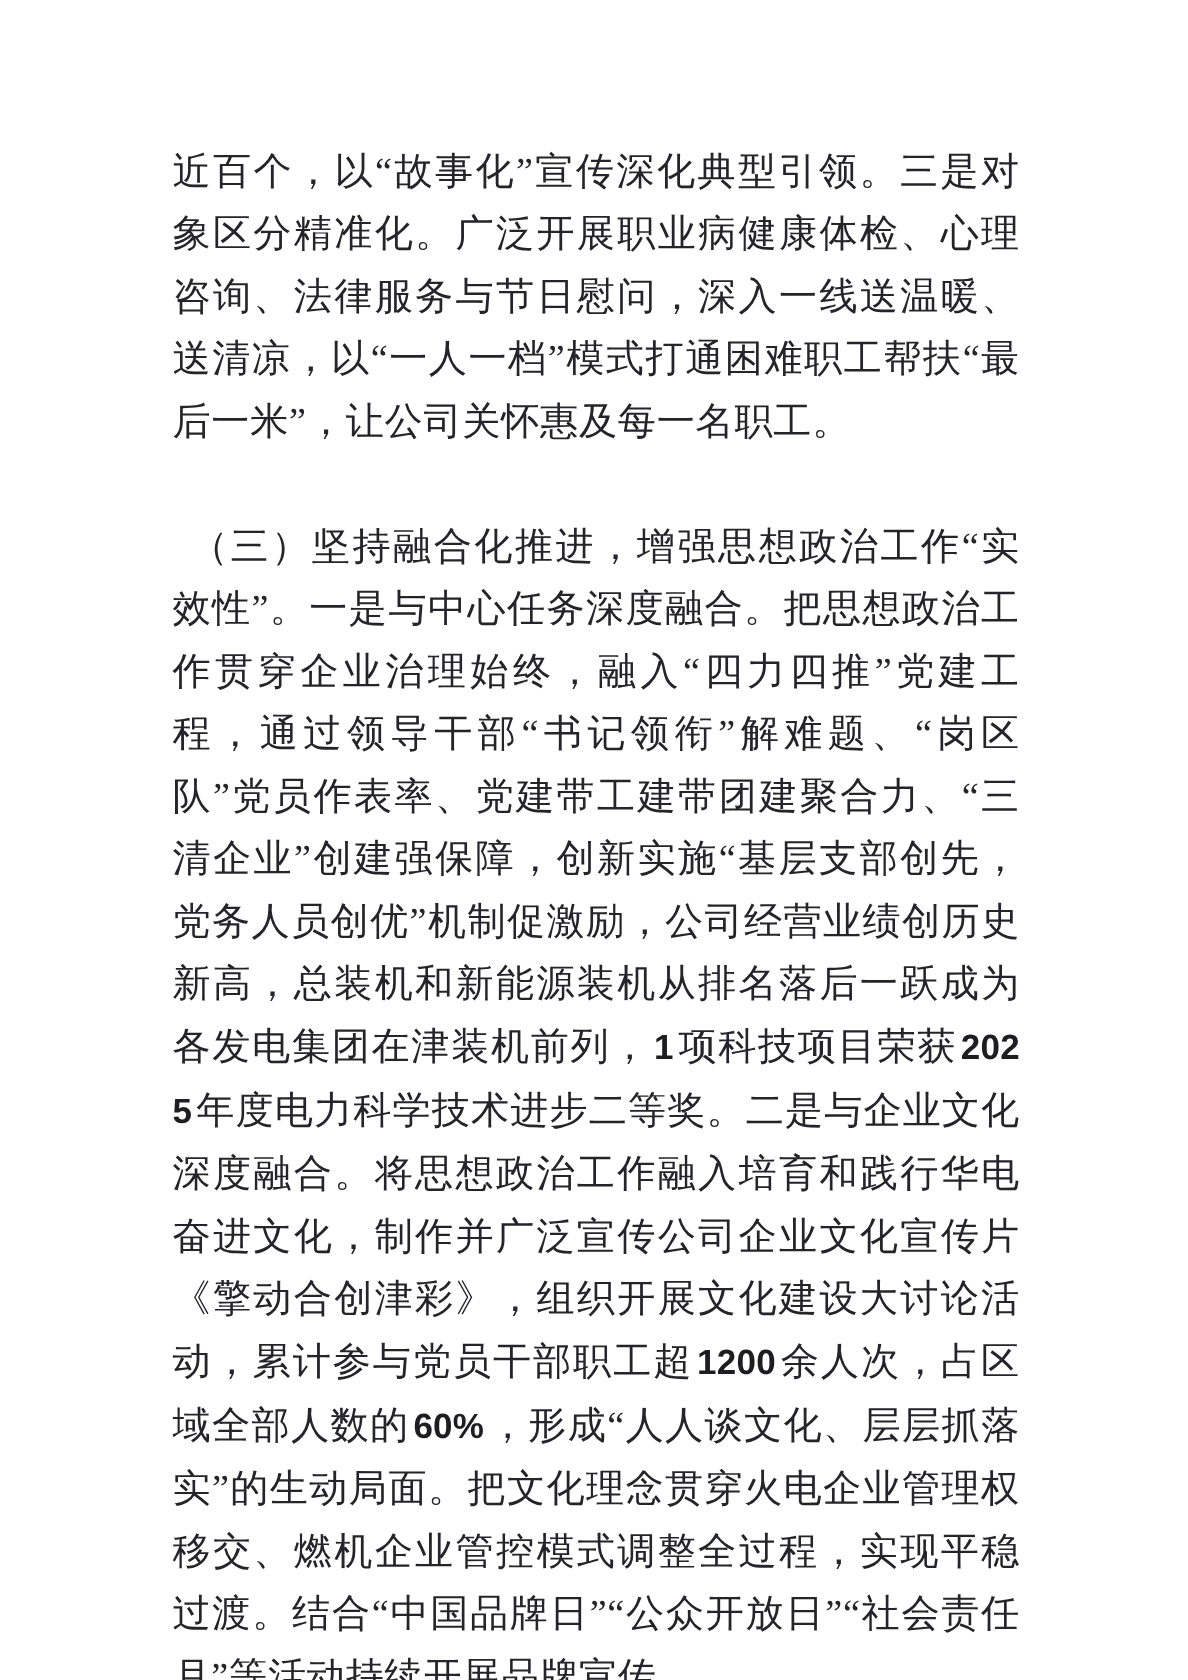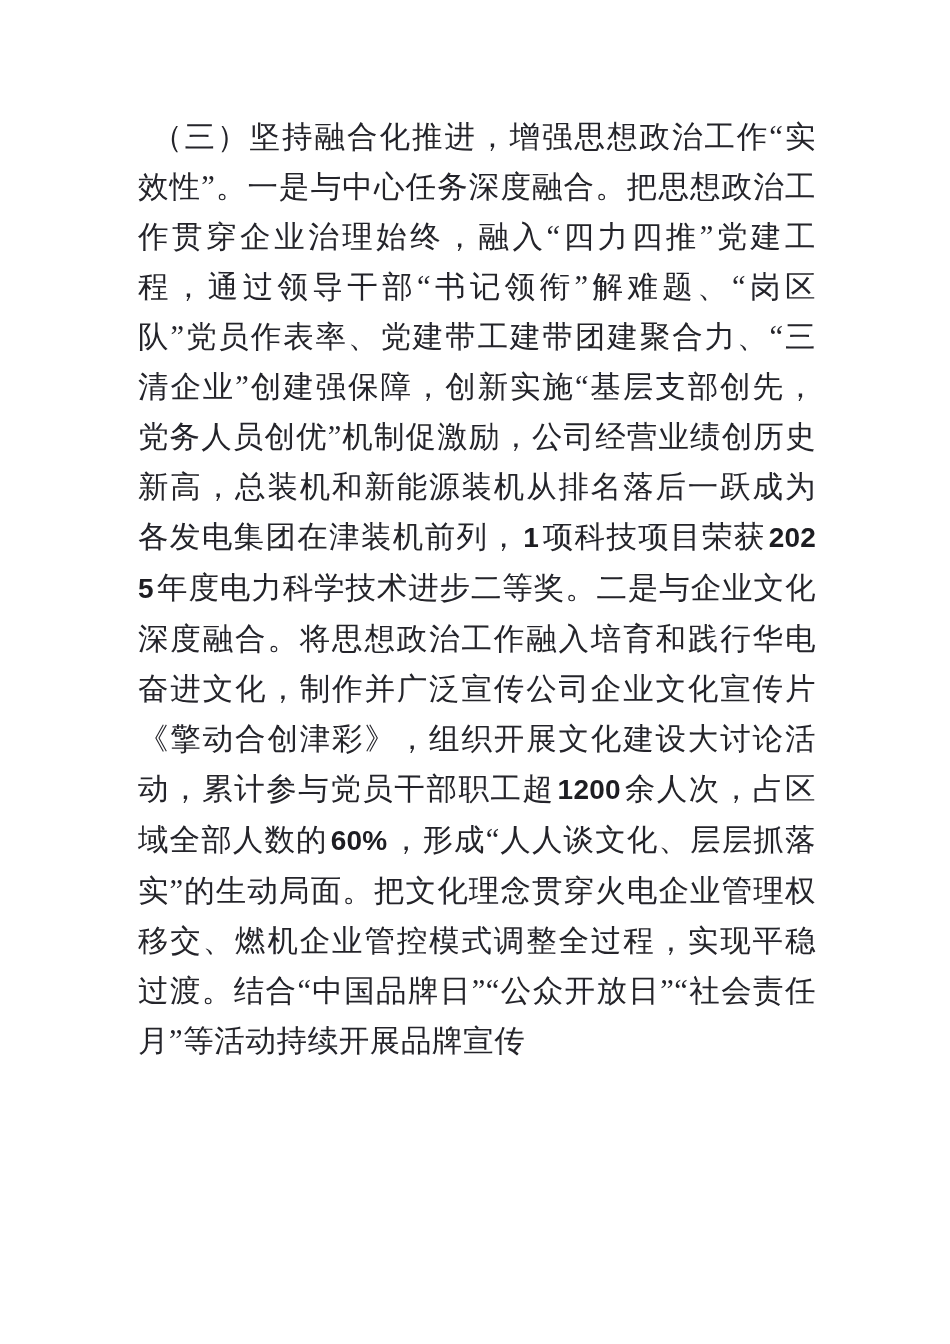--- a/index.html
+++ b/index.html
@@ -53,17 +53,18 @@
     padding: 0 3px;
     color: #1d1d22;
   }
 </style>
 </head>
 <body>
 
 <div class="page">
   <div class="text-body">
 
+    <p class="para">近百个，以“故事化”宣传深化典型引领。三是对象区分精准化。广泛开展职业病健康体检、心理咨询、法律服务与节日慰问，深入一线送温暖、送清凉，以“一人一档”模式打通困难职工帮扶“最后一米”，让公司关怀惠及每一名职工。</p>
 
     <p class="para indent">（三）坚持融合化推进，增强思想政治工作“实效性”。一是与中心任务深度融合。把思想政治工作贯穿企业治理始终，融入“四力四推”党建工程，通过领导干部“书记领衔”解难题、“岗区队”党员作表率、党建带工建带团建聚合力、“三清企业”创建强保障，创新实施“基层支部创先，党务人员创优”机制促激励，公司经营业绩创历史新高，总装机和新能源装机从排名落后一跃成为各发电集团在津装机前列，<span class="num">1</span>项科技项目荣获<span class="num">2025</span>年度电力科学技术进步二等奖。二是与企业文化深度融合。将思想政治工作融入培育和践行华电奋进文化，制作并广泛宣传公司企业文化宣传片《擎动合创津彩》，组织开展文化建设大讨论活动，累计参与党员干部职工超<span class="num">1200</span>余人次，占区域全部人数的<span class="num">60%</span>，形成“人人谈文化、层层抓落实”的生动局面。把文化理念贯穿火电企业管理权移交、燃机企业管控模式调整全过程，实现平稳过渡。结合“中国品牌日”“公众开放日”“社会责任月”等活动持续开展品牌宣传</p>
 
   </div>
 </div>
 
 </body></html>

